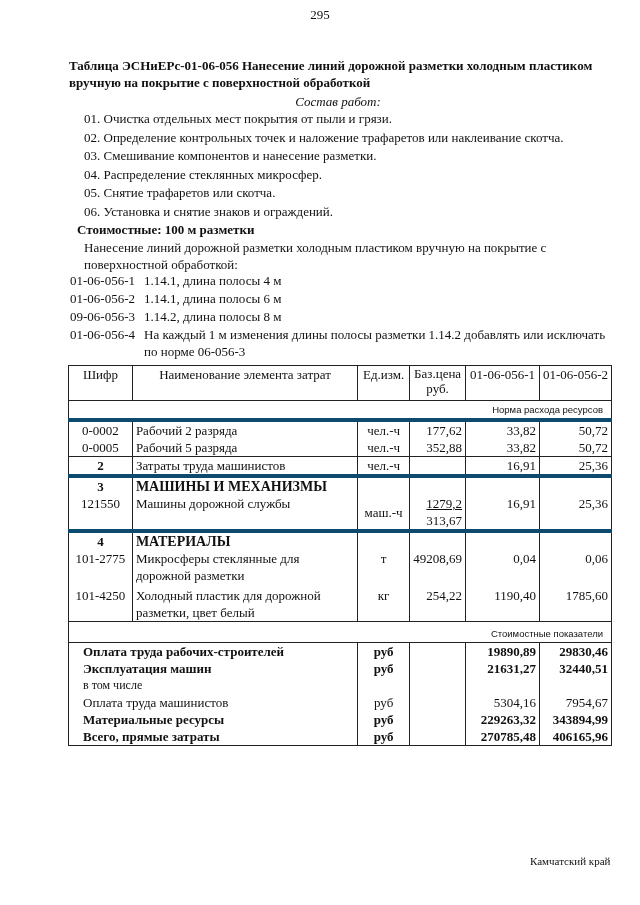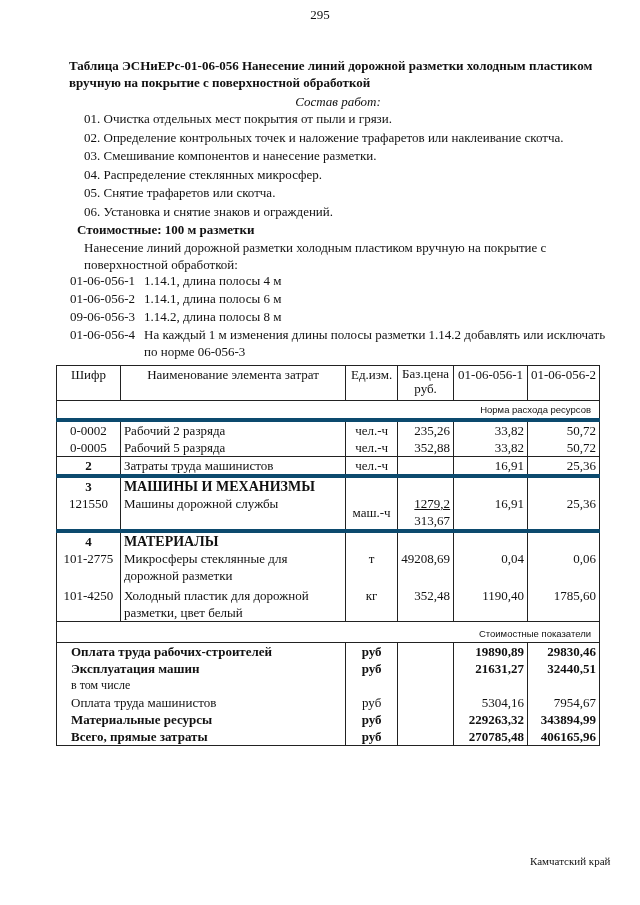--- a/index.html
+++ b/index.html
@@ -11,21 +11,21 @@
   .subtitle { top:94px; left:0; width:640px; text-align:center; font-style:italic; font-size:13px; padding-left:36px; box-sizing:border-box; }
   .works { top:110px; left:84px; }
   .works div { height:18.5px; line-height:18.5px; white-space:nowrap; }
   .meter { top:222px; left:77px; font-weight:bold; }
   .intro { top:239px; left:84px; width:500px; line-height:17px; }
   .variants { top:272px; left:70px; }
   .variant { display:flex; line-height:17px; min-height:18px; }
   .variant .code { width:74px; flex-shrink:0; }
   .variant .desc { width:465px; }
 
-  table.t { position:absolute; top:365px; left:56px; width:544px; border-collapse:collapse; font-size:13px; }
+  table.t { position:absolute; top:365px; left:68px; width:544px; border-collapse:collapse; font-size:13px; }
   table.t td { padding:0 3px; vertical-align:top; line-height:17px; }
   .b { border:1px solid #222; }
   .bl { border-left:1px solid #222; }
   .br { border-right:1px solid #222; }
   .bt { border-top:4px solid #0c4a6e; }
   .bb { border-bottom:1px solid #222;margin-left:28px; }
   .c { text-align:center; }
   .r { text-align:right; }
   .bold { font-weight:bold; }
   .sect { font-family:"Liberation Sans", "DejaVu Sans", sans-serif; font-size:9.5px; text-align:right; padding-right:8px !important; }
@@ -90,21 +90,21 @@
     <td class="b c">01-06-056-2</td>
   </tr>
   <tr>
     <td colspan="6" class="b sect">Норма расхода ресурсов</td>
   </tr>
 
   <tr>
     <td class="bl br bt c">0-0002</td>
     <td class="bl br bt">Рабочий 2 разряда</td>
     <td class="bl br bt c">чел.-ч</td>
-    <td class="bl br bt r">235,26</td>
+    <td class="bl br bt r">177,62</td>
     <td class="bl br bt r">33,82</td>
     <td class="bl br bt r">50,72</td>
   </tr>
   <tr>
     <td class="bl br bb c">0-0005</td>
     <td class="bl br bb">Рабочий 5 разряда</td>
     <td class="bl br bb c">чел.-ч</td>
     <td class="bl br bb r">352,88</td>
     <td class="bl br bb r">33,82</td>
     <td class="bl br bb r">50,72</td>
@@ -151,21 +151,21 @@
     <td class="bl br">Микросферы стеклянные для дорожной разметки</td>
     <td class="bl br c">т</td>
     <td class="bl br r">49208,69</td>
     <td class="bl br r">0,04</td>
     <td class="bl br r">0,06</td>
   </tr>
   <tr>
     <td class="bl br bb c" style="padding-top:3px">101-4250</td>
     <td class="bl br bb" style="padding-top:3px">Холодный пластик для дорожной разметки, цвет белый</td>
     <td class="bl br bb c" style="padding-top:3px">кг</td>
-    <td class="bl br bb r" style="padding-top:3px">352,48</td>
+    <td class="bl br bb r" style="padding-top:3px">254,22</td>
     <td class="bl br bb r" style="padding-top:3px">1190,40</td>
     <td class="bl br bb r" style="padding-top:3px">1785,60</td>
   </tr>
 
   <tr>
     <td colspan="6" class="b sect" style="padding-top:3px">Стоимостные показатели</td>
   </tr>
 
   <tr>
     <td colspan="2" class="bl bold" style="padding-left:14px">Оплата труда рабочих-строителей</td>

